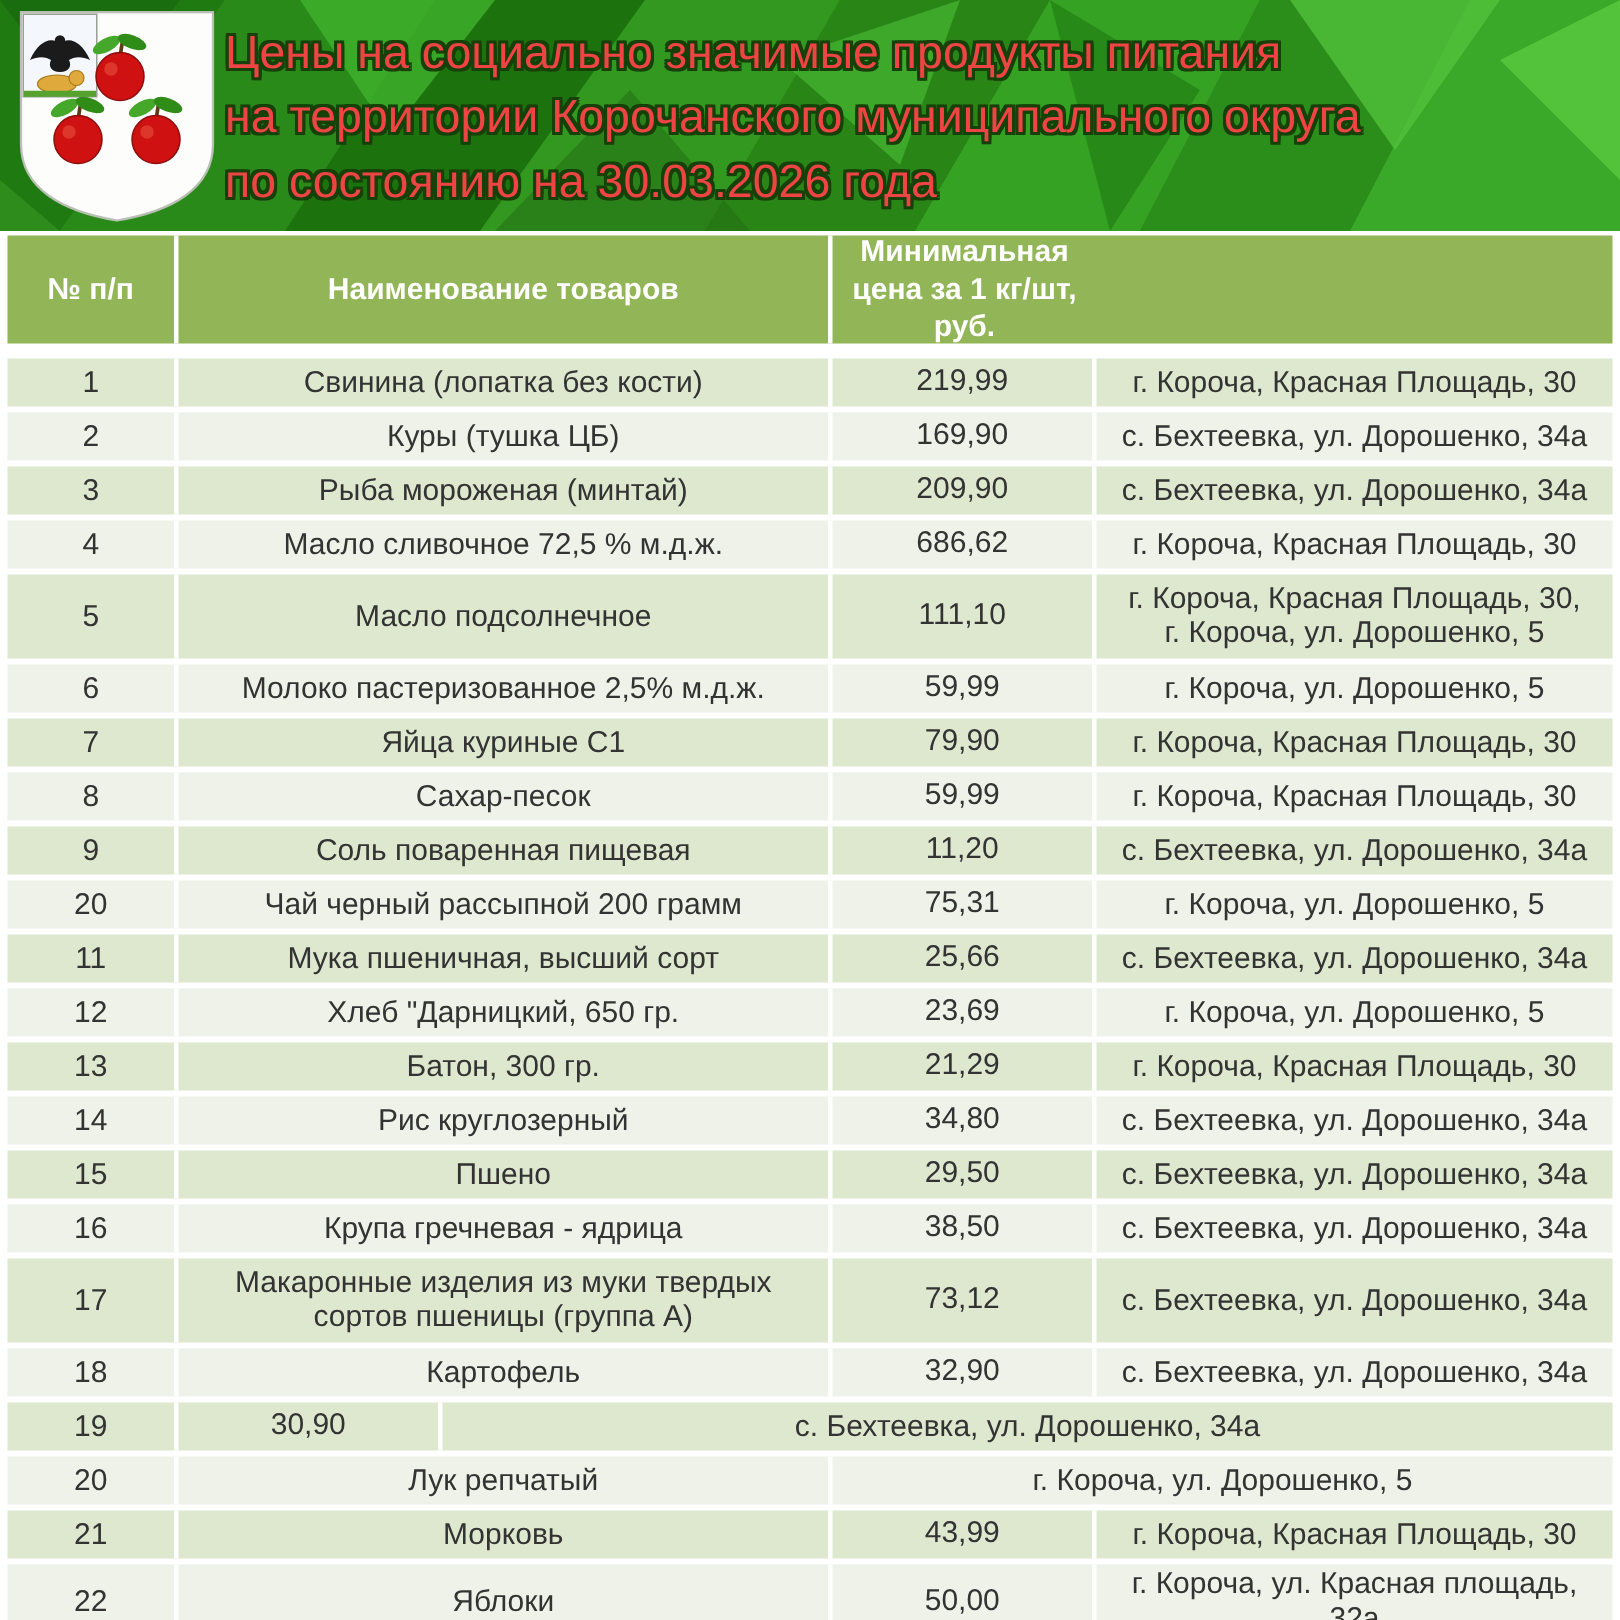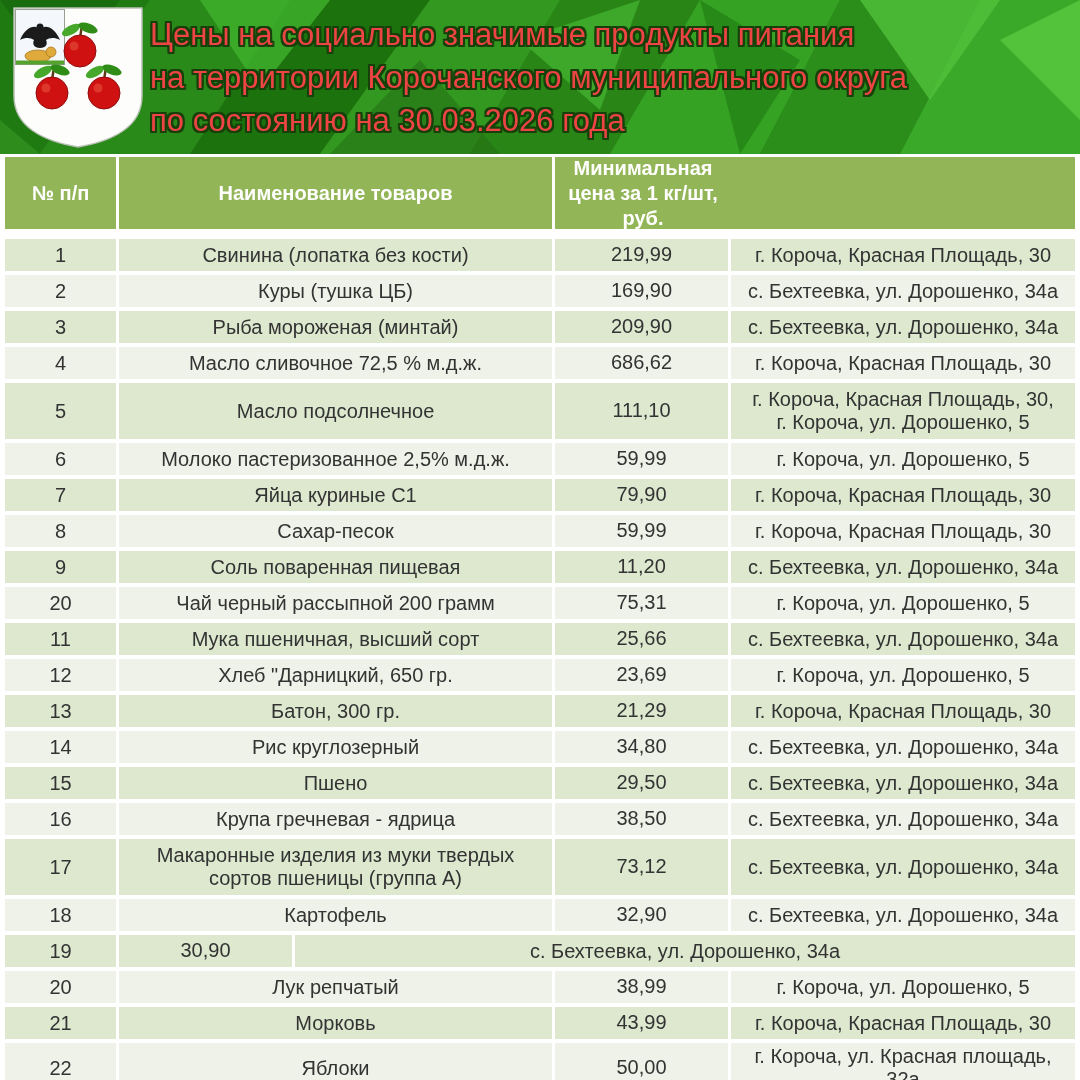--- a/index.html
+++ b/index.html
@@ -211,21 +211,20 @@
     <div class="td c4">с. Бехтеевка, ул. Дорошенко, 34а</div>
   </div>
         <div class="trow odd">
     <div class="td c1">19</div>
     <div class="td c3">30,90</div>
     <div class="td c4">с. Бехтеевка, ул. Дорошенко, 34а</div>
   </div>
         <div class="trow even">
     <div class="td c1">20</div>
     <div class="td c2">Лук репчатый</div>
-    <div class="td c3">38,99</div>
     <div class="td c4">г. Короча, ул. Дорошенко, 5</div>
   </div>
         <div class="trow odd">
     <div class="td c1">21</div>
     <div class="td c2">Морковь</div>
     <div class="td c3">43,99</div>
     <div class="td c4">г. Короча, Красная Площадь, 30</div>
   </div>
         <div class="trow even">
     <div class="td c1">22</div>

